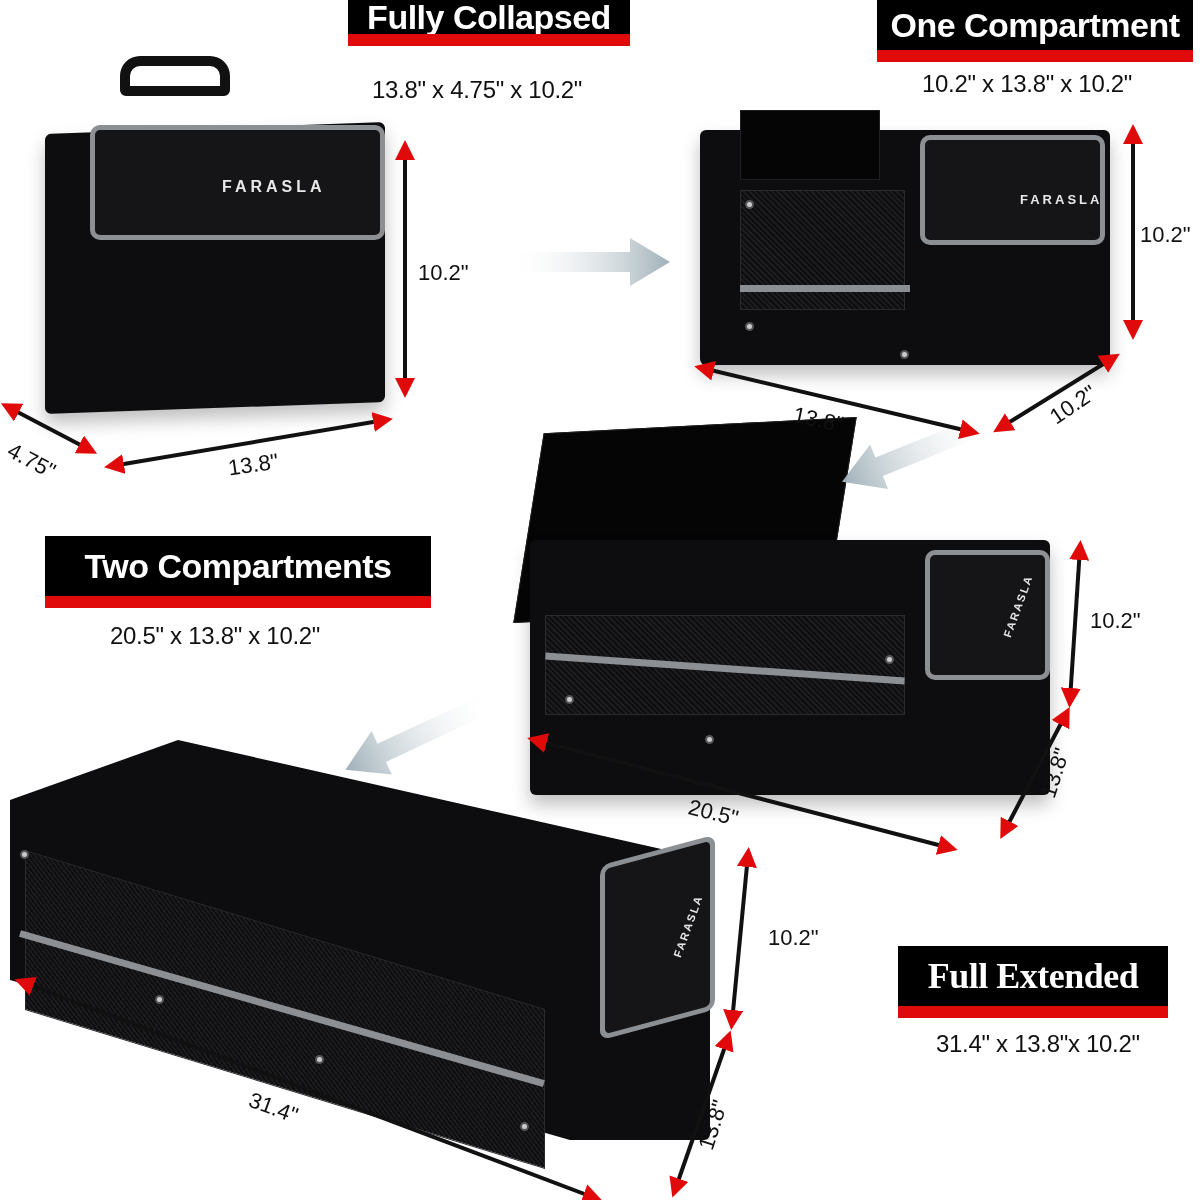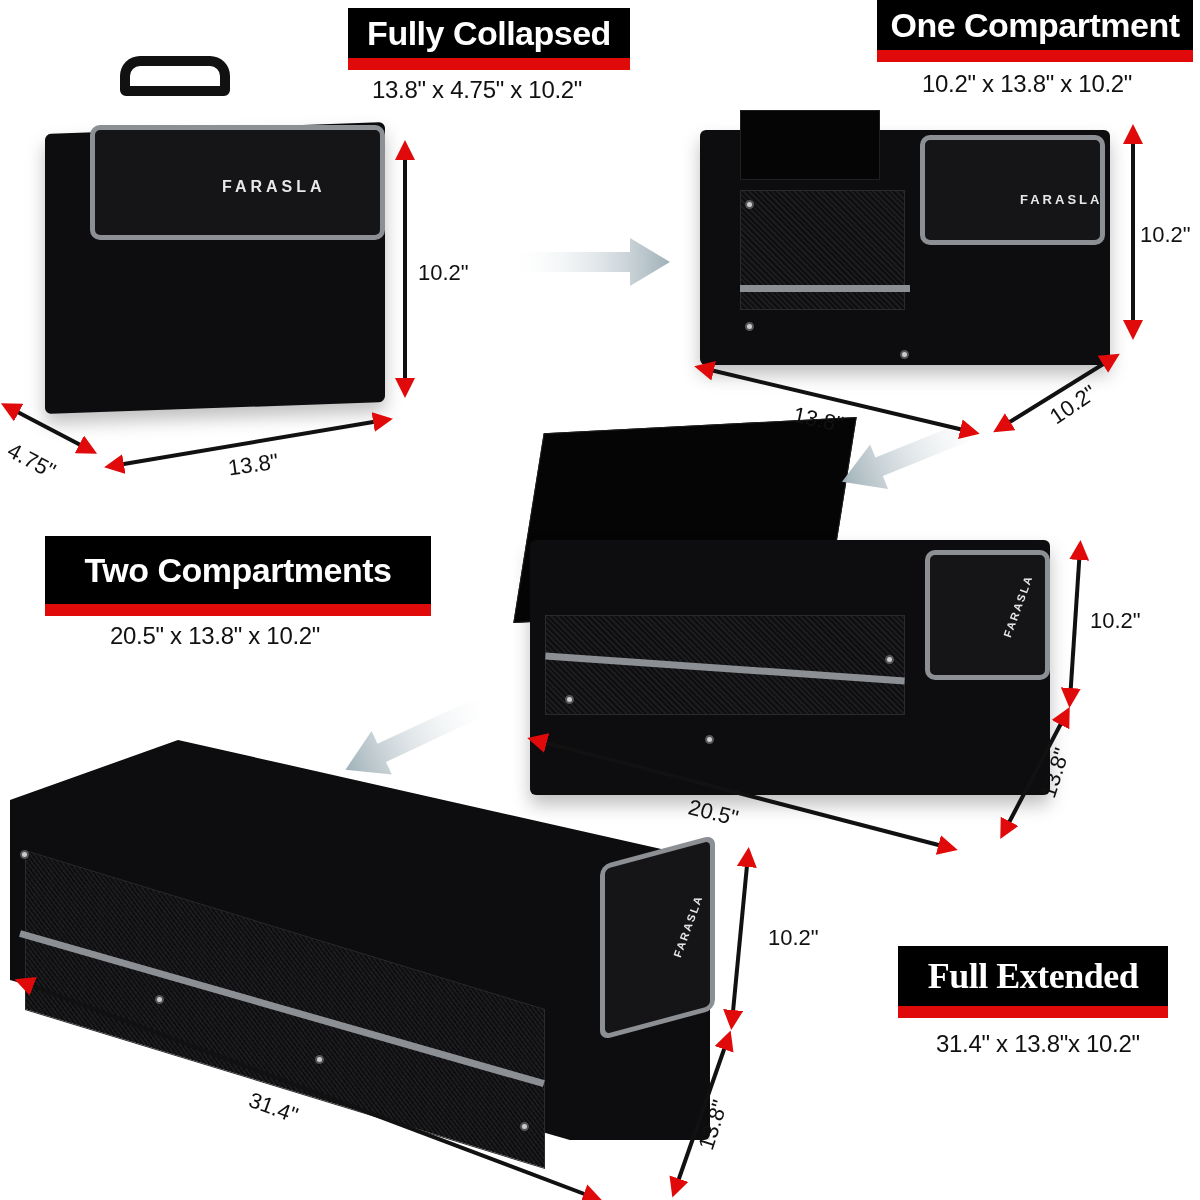--- a/index.html
+++ b/index.html
@@ -22,31 +22,31 @@
   .mesh { position: absolute; background: repeating-linear-gradient(45deg, #1c1c1f 0 2px, #0e0e10 2px 4px); border: 1px solid #2a2a2d; }
   .handle { position: absolute; background: #1b1b1d; border: 3px solid #2d2d30; border-radius: 6px; }
   .rivet { position: absolute; width: 9px; height: 9px; border-radius: 50%; background: #c9cbce; border: 2px solid #555; }
   .divider { position: absolute; background: #050506; border: 1px solid #202023; }
 
   svg.overlay { position: absolute; left: 0; top: 0; width: 1200px; height: 1200px; pointer-events: none; }
 </style>
 </head>
 <body>
 
-<div class="banner" style="left:348px; top:8px; width:282px; height:62px; font-size:34px;">
+<div class="banner" style="left:348px; top:0; width:282px; height:46px; font-size:34px;">
   <span>Fully Collapsed</span>
 </div>
 <div class="dims" style="left:372px; top:76px;">13.8" x 4.75" x 10.2"</div>
 
 <div class="banner" style="left:877px; top:0; width:316px; height:62px; font-size:34px;">
   <span>One Compartment</span>
 </div>
 <div class="dims" style="left:922px; top:70px;">10.2" x 13.8" x 10.2"</div>
 
-<div class="banner" style="left:45px; top:536px; width:386px; height:80px; font-size:34px;justify-content:center;">
+<div class="banner" style="left:45px; top:536px; width:386px; height:72px; font-size:34px;justify-content:center;">
   <span>Two Compartments</span>
 </div>
 <div class="dims" style="left:110px; top:622px;">20.5" x 13.8" x 10.2"</div>
 
 <div class="banner" style="left:898px; top:946px; width:270px; height:72px; font-size:36px;font-family:Liberation Serif, serif;">
   <span>Full Extended</span>
 </div>
 <div class="dims" style="left:936px; top:1030px;">31.4" x 13.8"x 10.2"</div>
 
 <div>

